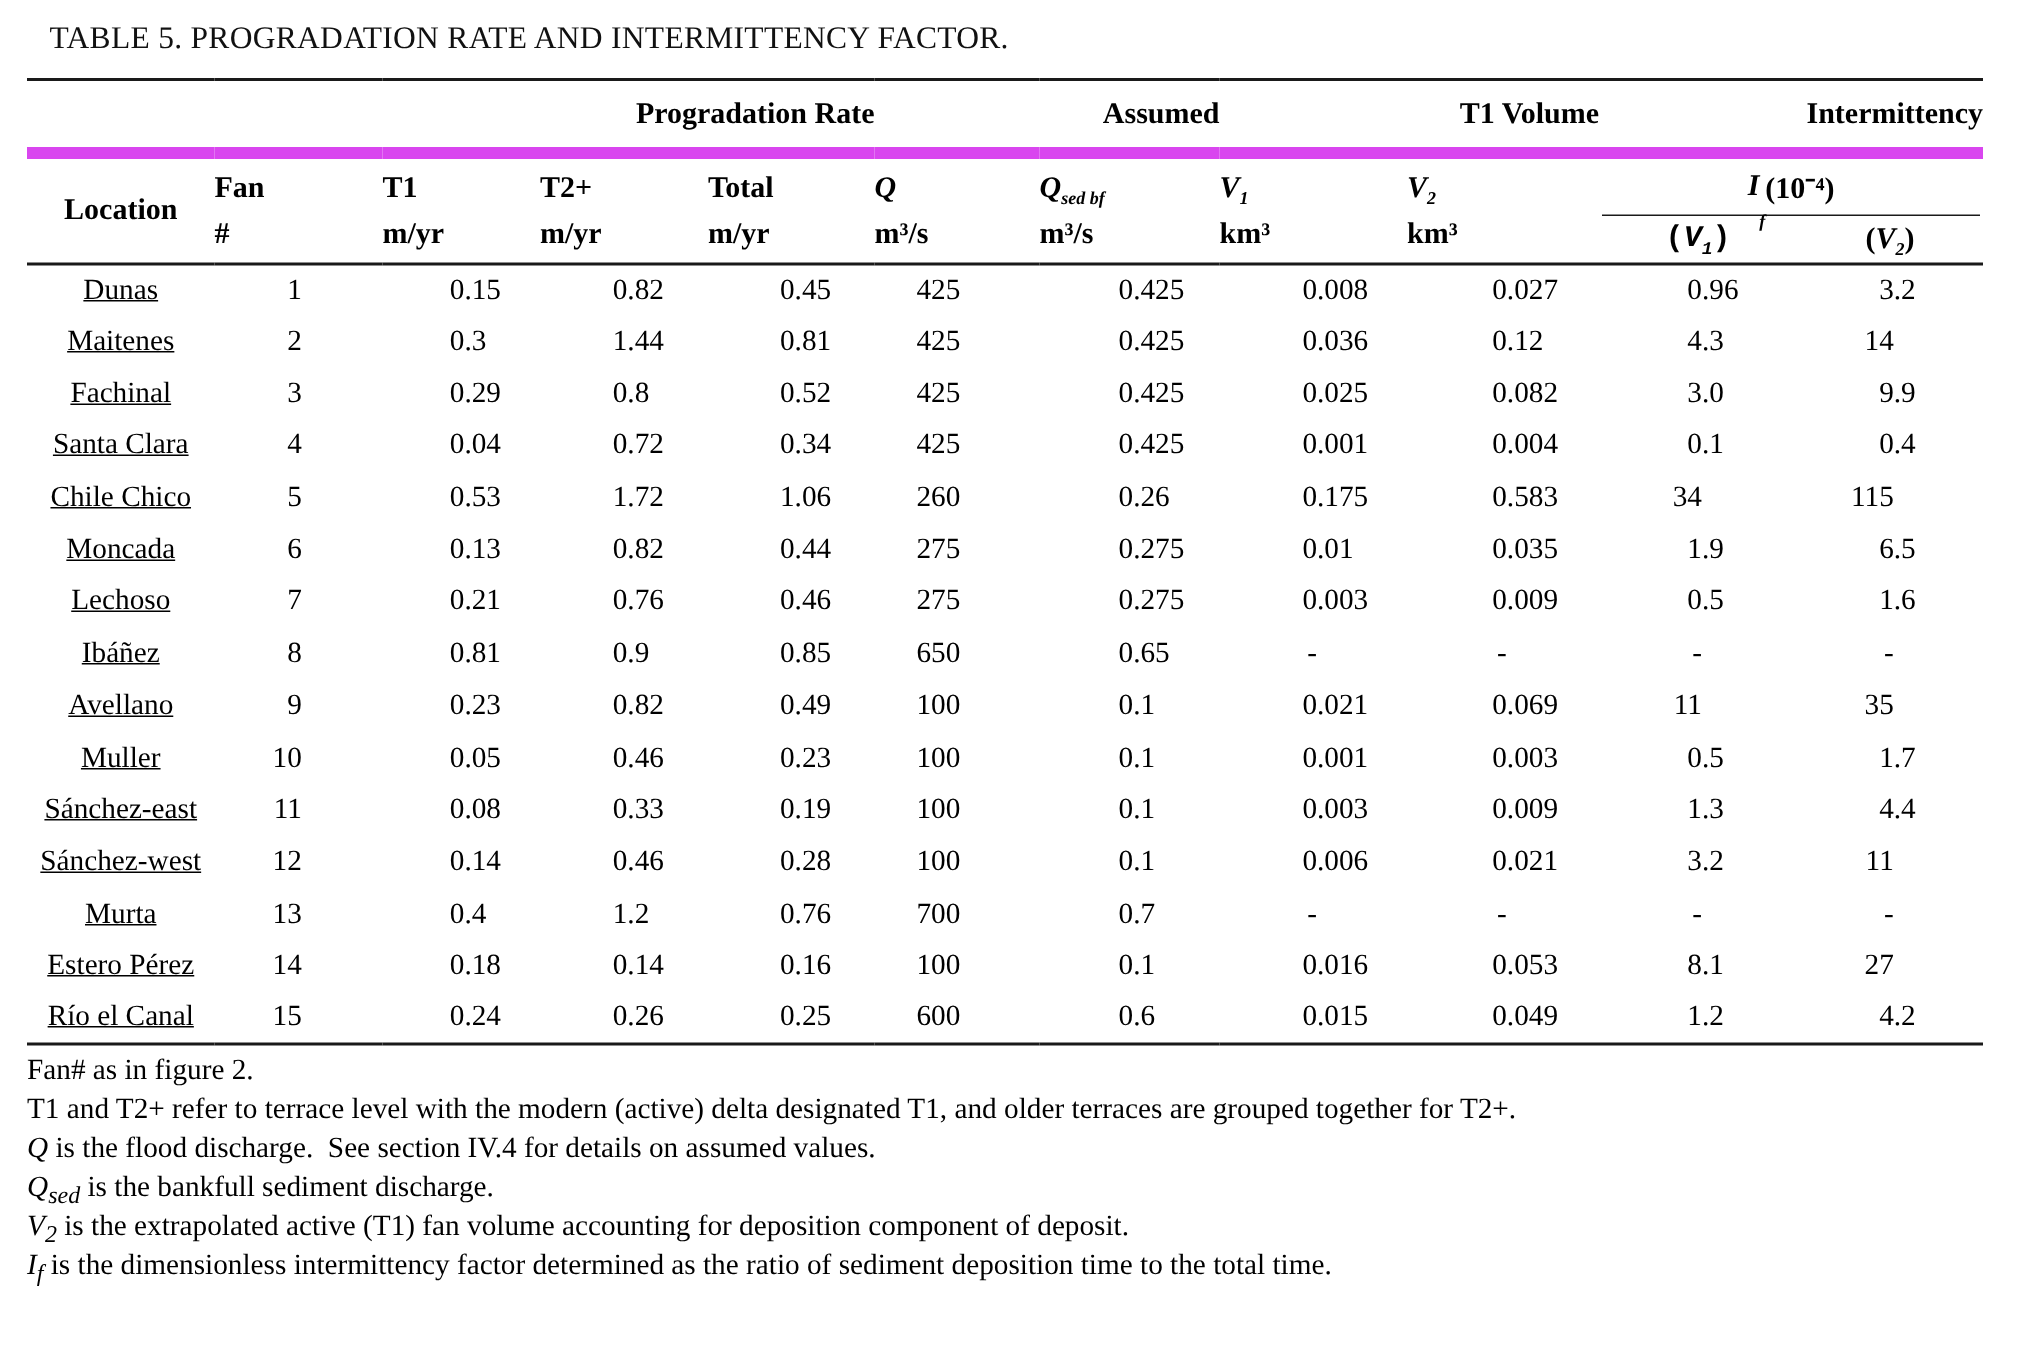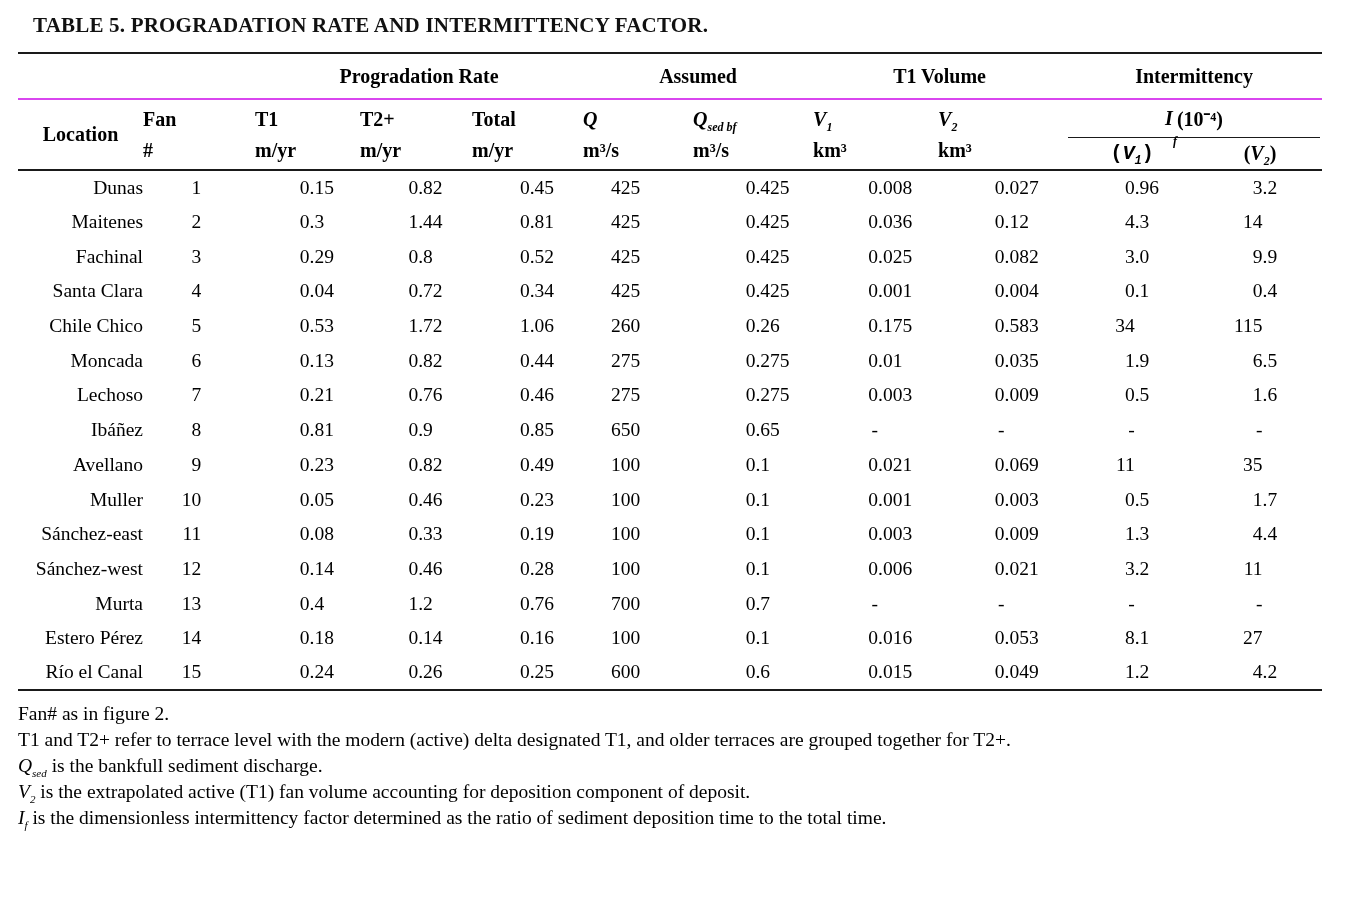--- a/index.html
+++ b/index.html
@@ -1,49 +1,49 @@
 <!DOCTYPE html>
 <html><head>
 <meta charset="utf-8">
 <style>
   html,body { margin:0; padding:0; background:#ffffff; }
   body { width:1359px; height:901px; font-family:"Liberation Serif", serif; color:#000; }
   .page { position:relative; width:1359px; height:901px; background:#fff; overflow:hidden; }
 
-  .title { position:absolute; top:13px; left:33px; font-size:21px; font-weight:bold; letter-spacing:0.2px; color:#111; }
+  .title { position:absolute; top:13px; left:33px; font-size:21px; font-weight:normal; letter-spacing:0.2px; color:#111; }
 
   table.main { position:absolute; top:52px; left:18px; width:1304px; border-collapse:collapse;
                table-layout:fixed; border-top:2px solid #1a1a1a; }
   thead th { font-weight:bold; font-size:20px; padding:0; }
-  tr.grow th { height:44px; vertical-align:middle; border-bottom:2px solid #d946ef; text-align:center; }
+  tr.grow th { height:44px; vertical-align:middle; border-bottom:8px solid #d946ef; text-align:right; }
   tr.srow th { height:69px; vertical-align:middle; border-bottom:2px solid #1a1a1a; text-align:center; }
   th.loc-th { text-align:left; }
   .hl { display:block; line-height:31px; text-align:left; }
   sub.hsub { font-size:12px; font-style:italic; line-height:0;margin-top:44px; }
   i.sym { font-style:italic; }
 
   th.int-th { padding:0; vertical-align:top; }
   .if-label { height:36px; display:flex; align-items:center; justify-content:center;
               border-bottom:1.5px solid #1a1a1a; margin:0 2px; }
   .vrow { height:31px; display:flex; align-items:center; }
   .vcell { display:inline-block; text-align:center; }
   .v1w { width:132px;font-family:Liberation Mono, monospace; } .v2w { width:124px; }
 
   tbody tr { height:34.7px; }
   tbody td { font-size:19.5px; vertical-align:middle; padding:0; }
   tbody tr:last-child td { border-bottom:2px solid #1a1a1a; }
-  td.loc { text-align:right; }
+  td.loc { text-align:center;text-decoration:underline; }
   td.num { text-align:left; }
   td.num .ip { display:inline-block; width:52%; text-align:right; }
   td.num .fp { display:inline-block; text-align:left; }
 
   .footnotes { position:absolute; top:701px; left:18px; width:1330px; font-size:19.5px; line-height:25.9px; }
   .footnote { white-space:nowrap; }
   .fsym { font-style:italic; }
-  sub.fsub { font-size:11px; font-style:italic; line-height:0; }
+  sub.fsub { font-size:16px; font-style:italic; line-height:0; }
   .ftext { white-space:pre-wrap; }
 </style>
 </head>
 <body>
 
 <div class="page">
 
   <div class="title">TABLE 5. PROGRADATION RATE AND INTERMITTENCY FACTOR.</div>
 
   <table class="main">
@@ -310,18 +310,19 @@
           <td class="num"><span class="ip">0</span><span class="fp">.049</span></td>
           <td class="num"><span class="ip">1</span><span class="fp">.2</span></td>
           <td class="num"><span class="ip">4</span><span class="fp">.2</span></td>
         </tr>
       </tbody>
   </table>
 
   <div class="footnotes">
       <div class="footnote"><span class="ftext">Fan# as in figure 2.</span></div>
       <div class="footnote"><span class="ftext">T1 and T2+ refer to terrace level with the modern (active) delta designated T1, and older terraces are grouped together for T2+.</span></div>
+      <div class="footnote"><i class="fsym">Q</i><span class="ftext"> is the flood discharge.  See section IV.4 for details on assumed values.</span></div>
       <div class="footnote"><i class="fsym">Q</i><sub class="fsub">sed</sub><span class="ftext"> is the bankfull sediment discharge.</span></div>
       <div class="footnote"><i class="fsym">V</i><sub class="fsub">2</sub><span class="ftext"> is the extrapolated active (T1) fan volume accounting for deposition component of deposit.</span></div>
       <div class="footnote"><i class="fsym">I</i><sub class="fsub">f</sub><span class="ftext"> is the dimensionless intermittency factor determined as the ratio of sediment deposition time to the total time.</span></div>
     </div>
 
 </div>
 
 </body></html>

